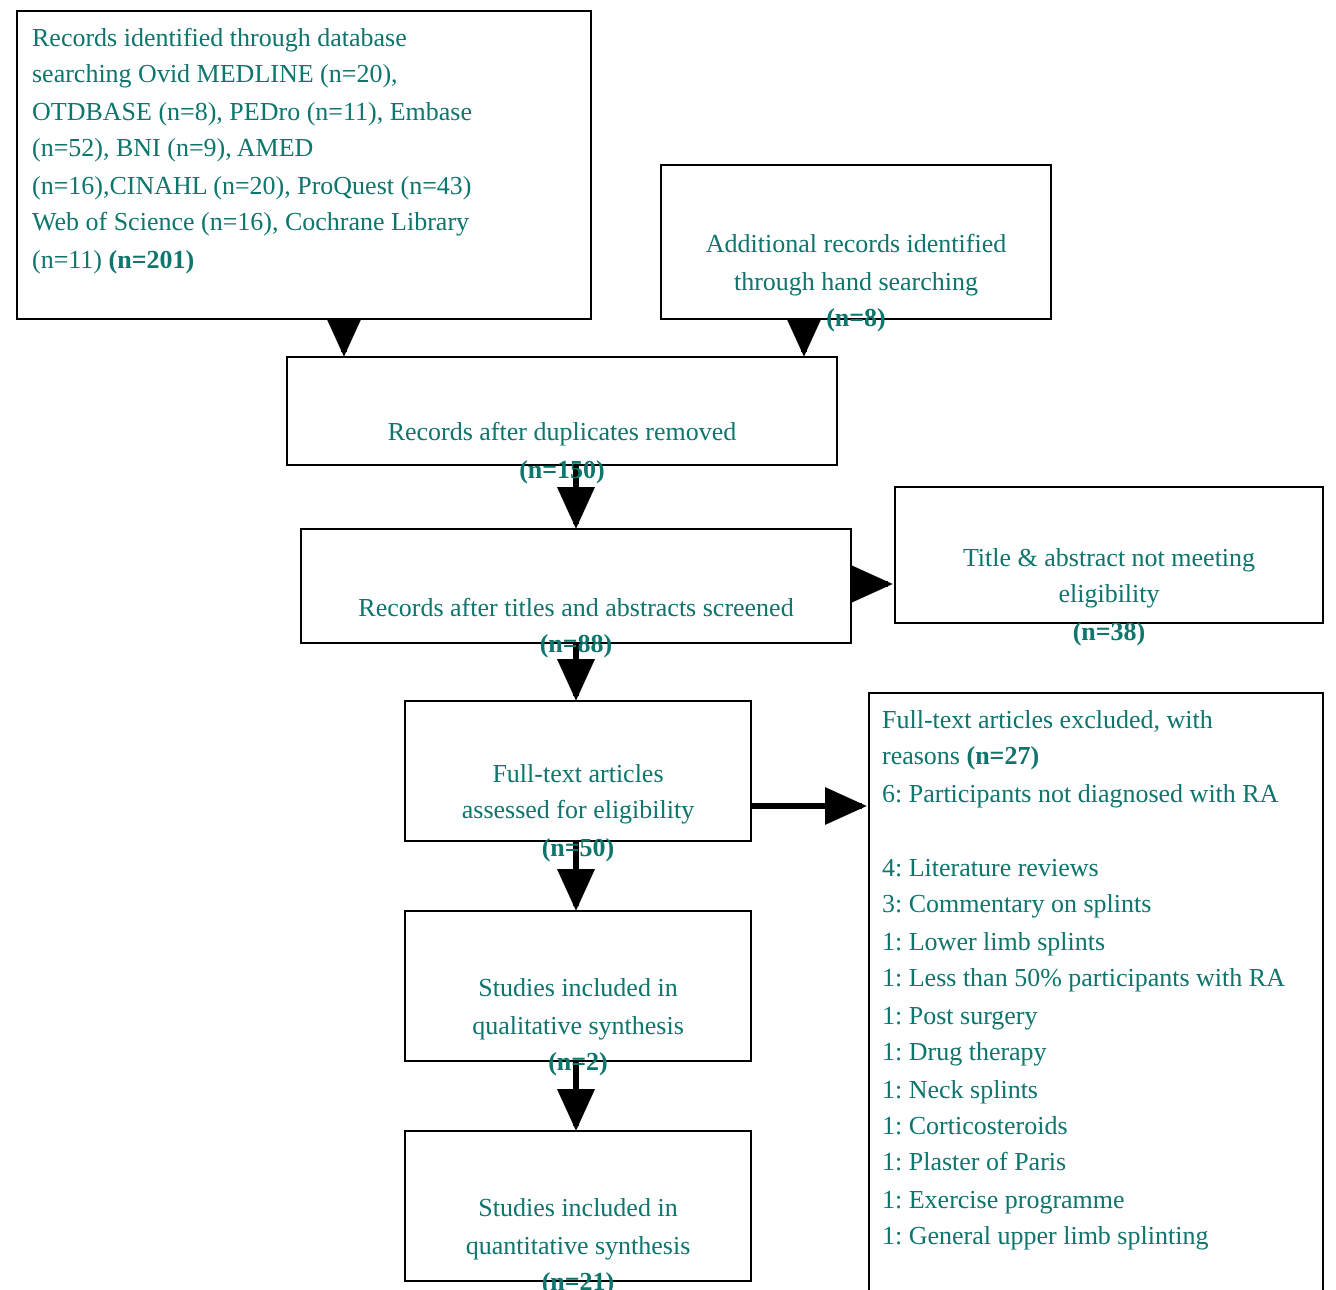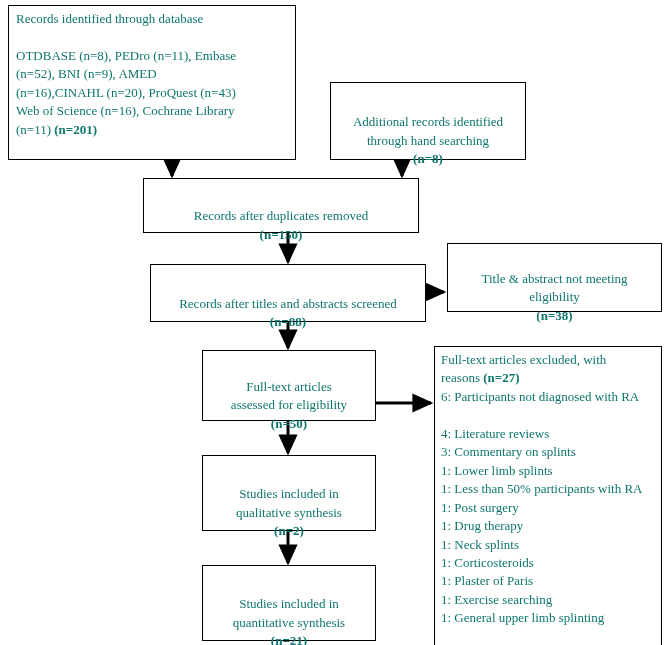--- a/index.html
+++ b/index.html
@@ -82,21 +82,21 @@
     <line x1="376" y1="403" x2="431" y2="403" stroke="#000000" stroke-width="3" marker-end="url(#arrowhead)"></line>
 
     <line x1="288" y1="421" x2="288" y2="453" stroke="#000000" stroke-width="3" marker-end="url(#arrowhead)"></line>
 
     <line x1="288" y1="531" x2="288" y2="563" stroke="#000000" stroke-width="3" marker-end="url(#arrowhead)"></line>
   </svg>
 
   <div class="box left" style="left:8px; top:5px; width:288px; height:155px;">
     <div class="inner">
       <span>Records identified through database</span><br>
-      <br>
+      <span>searching Ovid MEDLINE (n=20),</span><br>
       <span>OTDBASE (n=8), PEDro (n=11), Embase</span><br>
       <span>(n=52), BNI (n=9), AMED</span><br>
       <span>(n=16),CINAHL (n=20), ProQuest (n=43)</span><br>
       <span>Web of Science (n=16), Cochrane Library</span><br>
       <span>(n=11) </span><span class="nb">(n=201)</span>
     </div>
   </div>
 
   <div class="box centered" style="left:330px; top:82px; width:196px; height:78px;">
     <div class="inner">
@@ -160,18 +160,18 @@
       <br>
       <span class="list-line">4: Literature reviews</span><br>
       <span class="list-line">3: Commentary on splints</span><br>
       <span class="list-line">1: Lower limb splints</span><br>
       <span class="list-line">1: Less than 50% participants with RA</span><br>
       <span class="list-line">1: Post surgery</span><br>
       <span class="list-line">1: Drug therapy</span><br>
       <span class="list-line">1: Neck splints</span><br>
       <span class="list-line">1: Corticosteroids</span><br>
       <span class="list-line">1: Plaster of Paris</span><br>
-      <span class="list-line">1: Exercise searching</span><br>
+      <span class="list-line">1: Exercise programme</span><br>
       <span class="list-line">1: General upper limb splinting</span>
     </div>
   </div>
 
 </div>
 
 </body></html>

